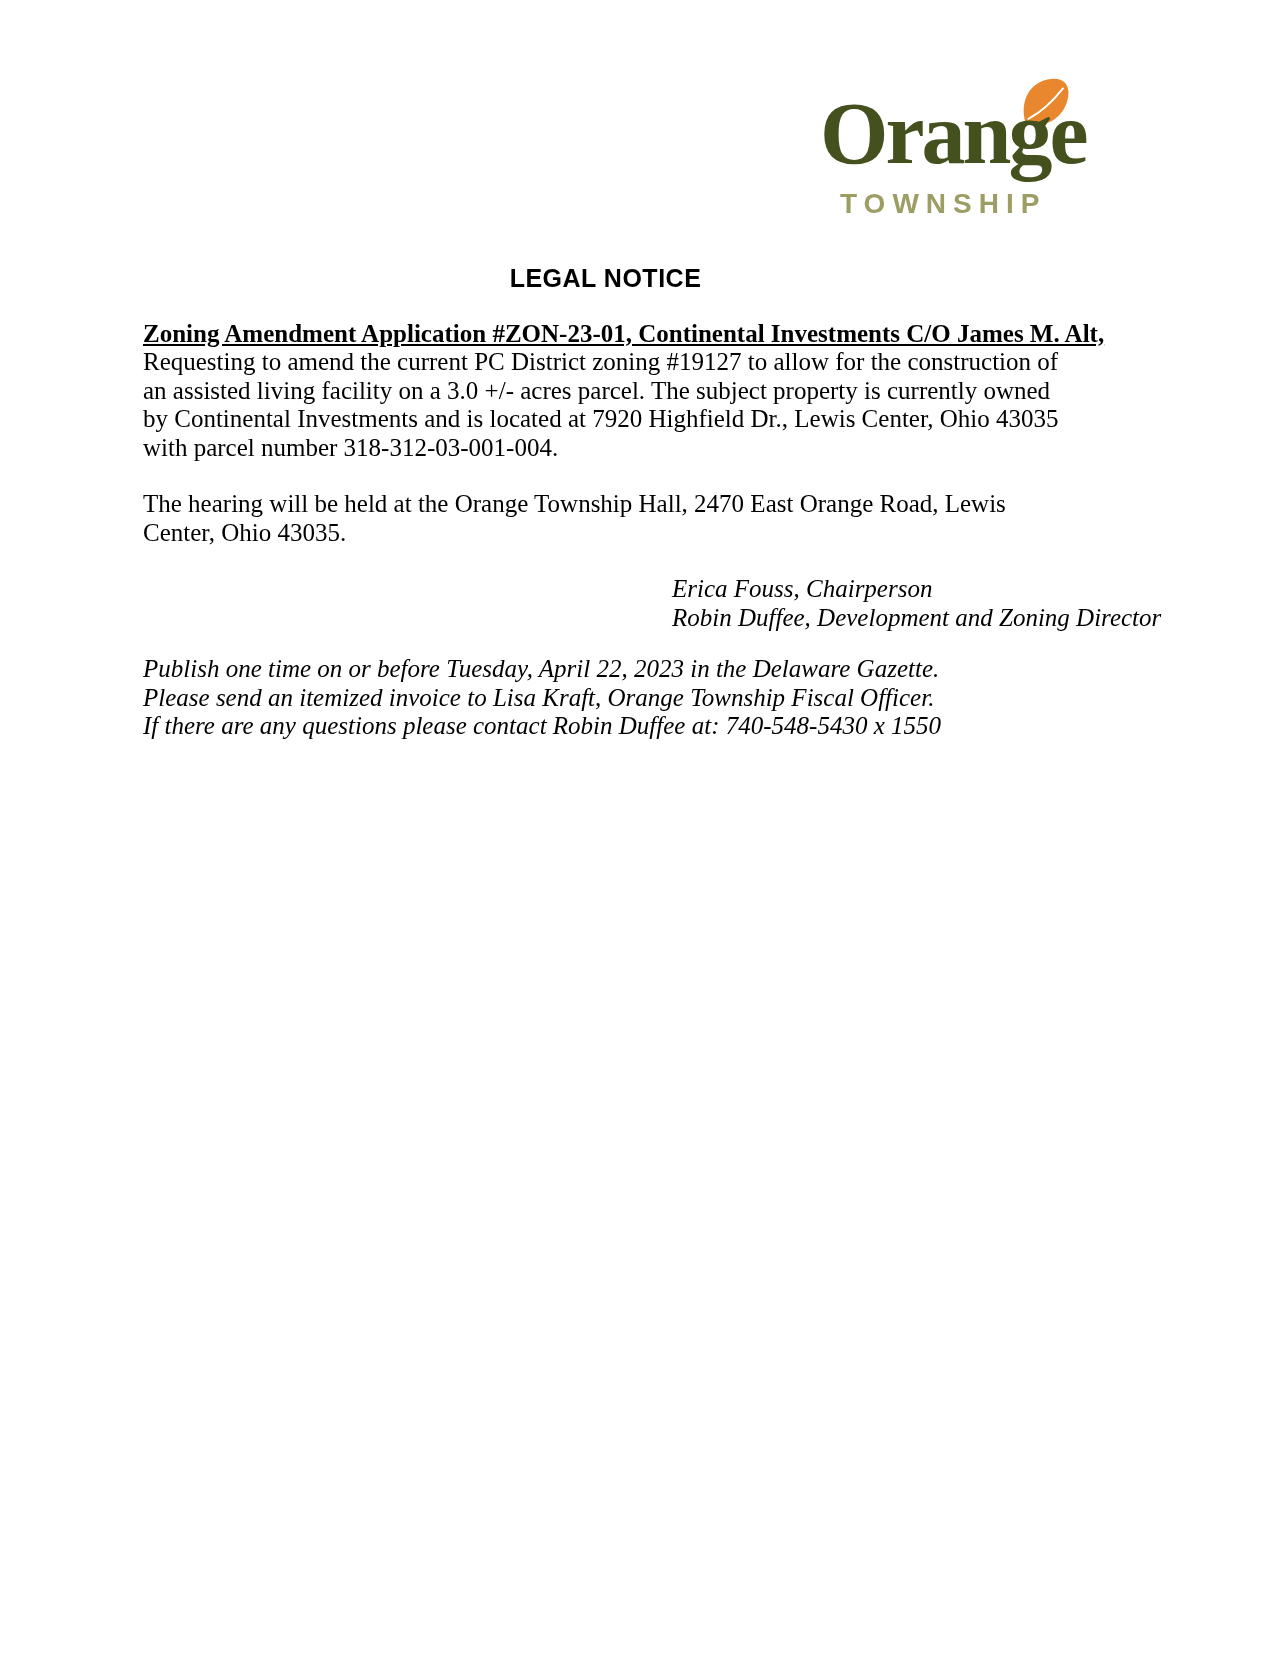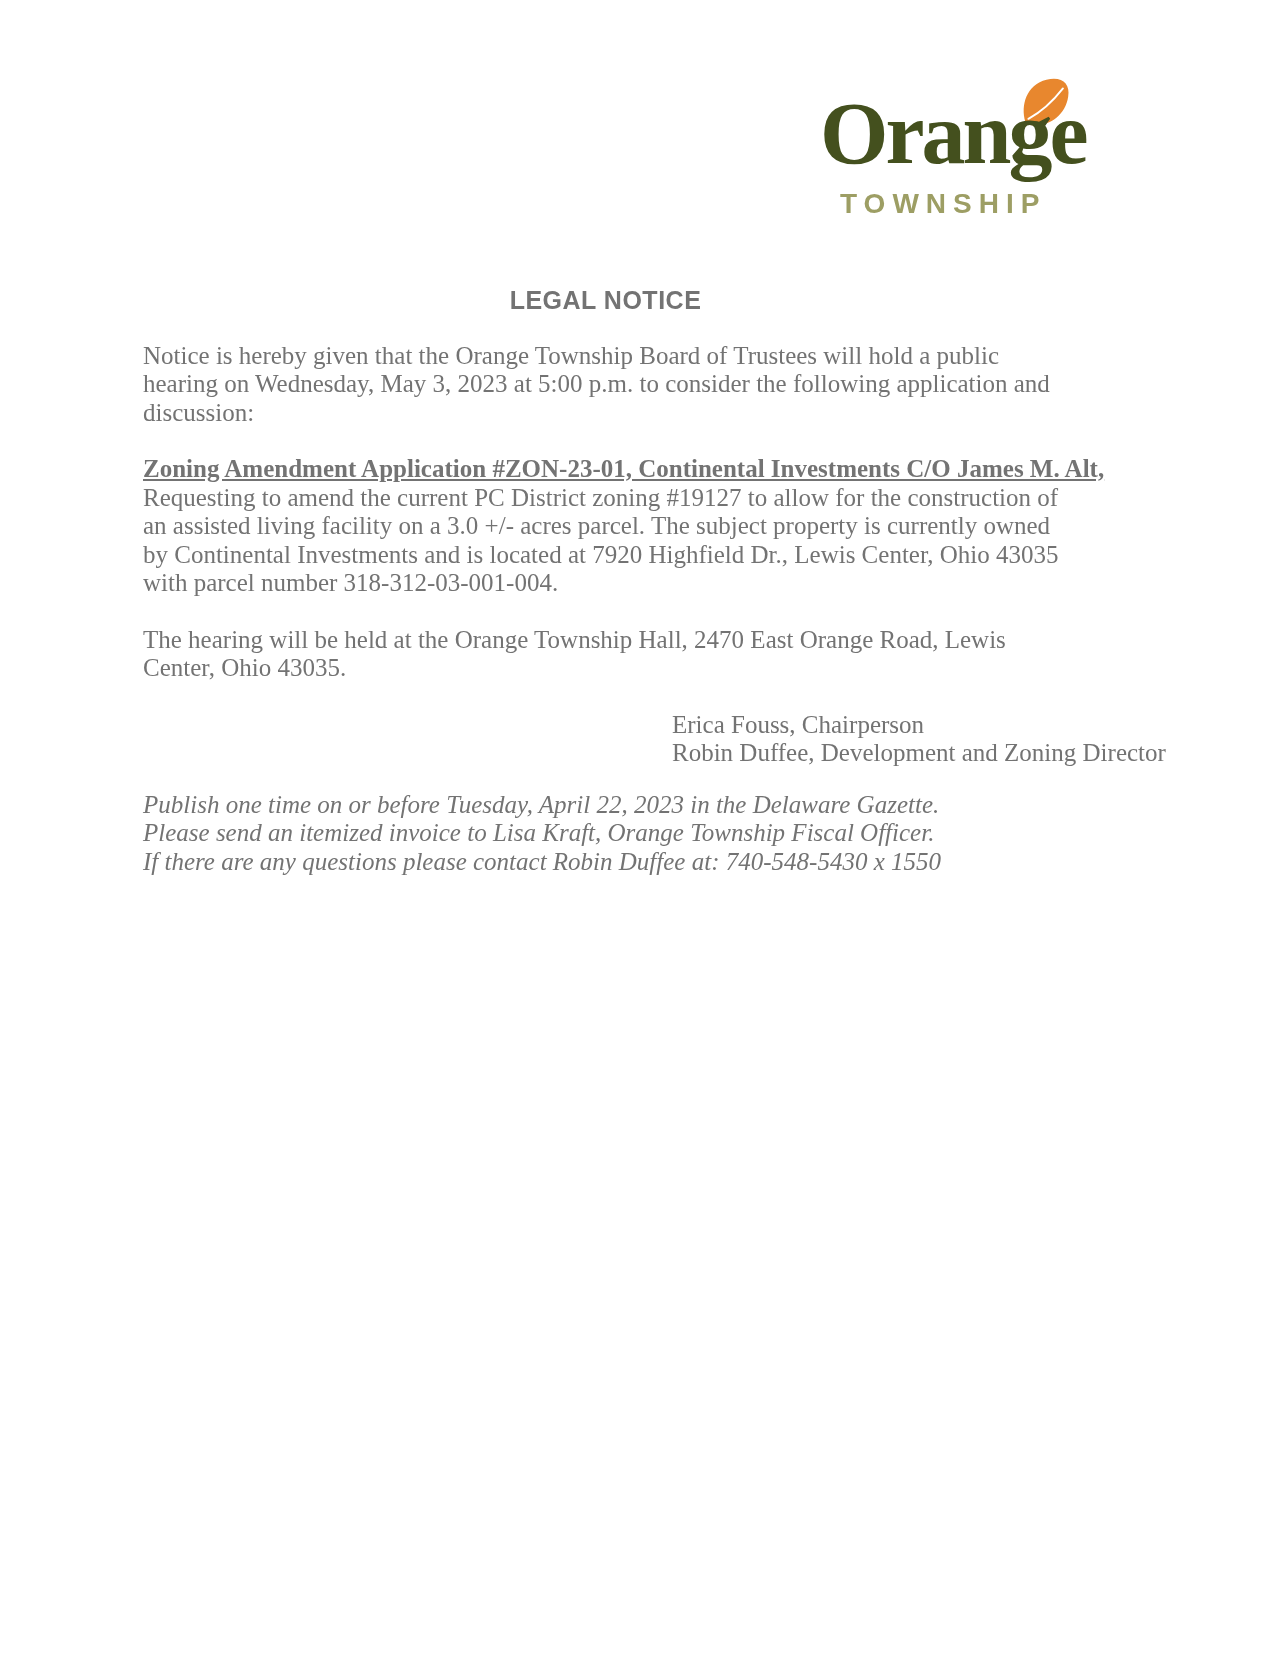--- a/index.html
+++ b/index.html
@@ -51,46 +51,47 @@
     left: 198px;
     width: 52px;
     height: 58px;
     transform: rotate(6deg);
   }
 
   
   .content {
     position: absolute;
     left: 143px;
-    top: 286px;
+    top: 264px;
     width: 925px;
     font-family: "Liberation Serif", "DejaVu Serif", serif;
     font-size: 25px;
     line-height: 28.5px;
-    color: #737373;
+    color: #000000;
   }
   .title {
     font-family: "Liberation Sans", "DejaVu Sans", sans-serif;
     font-size: 25px;
     font-weight: bold;
     letter-spacing: 0.5px;
     text-align: center;
     margin: 0 0 27px 0;
   }
   .para {
     margin: 0 0 28px 0;
   }
   .app-heading {
     display: block;
     font-weight: bold;
     text-decoration: underline;
     white-space: nowrap;
   }
   .signatures {
     margin: 0 0 23px 529px;
+    font-style: italic;
     white-space: nowrap;
   }
   .publish {
     font-style: italic;
     white-space: nowrap;
   }
 </style>
 </head>
 <body>
 
@@ -102,21 +103,20 @@
       <path d="M11 57 C 9 61, 7 64, 4 66" fill="none" stroke="var(--leaf-orange, #e8872e)" stroke-width="3" stroke-linecap="round"></path>
       <path d="M14 53 C 26 45, 40 30, 50 14" fill="none" stroke="#ffffff" stroke-width="2.2" stroke-linecap="round"></path>
     </svg>
     <div class="logo-word">Orange</div>
     <div class="logo-sub">TOWNSHIP</div>
   </div>
 
   <div class="content">
     <h1 class="title">LEGAL NOTICE</h1>
 
-    <p class="para">Notice is hereby given that the Orange Township Board of Trustees will hold a public hearing on Wednesday, May 3, 2023 at 5:00 p.m. to consider the following application and discussion:</p>
 
     <p class="para">
       <span class="app-heading">Zoning Amendment Application #ZON-23-01, Continental Investments C/O James M. Alt,</span>
       <span>Requesting to amend the current PC District zoning #19127 to allow for the construction of an assisted living facility on a 3.0 +/- acres parcel. The subject property is currently owned by Continental Investments and is located at 7920 Highfield Dr., Lewis Center, Ohio 43035 with parcel number 318-312-03-001-004.</span>
     </p>
 
     <p class="para">The hearing will be held at the Orange Township Hall, 2470 East Orange Road, Lewis Center, Ohio 43035.</p>
 
     <div class="signatures">
       <div>Erica Fouss, Chairperson</div>

